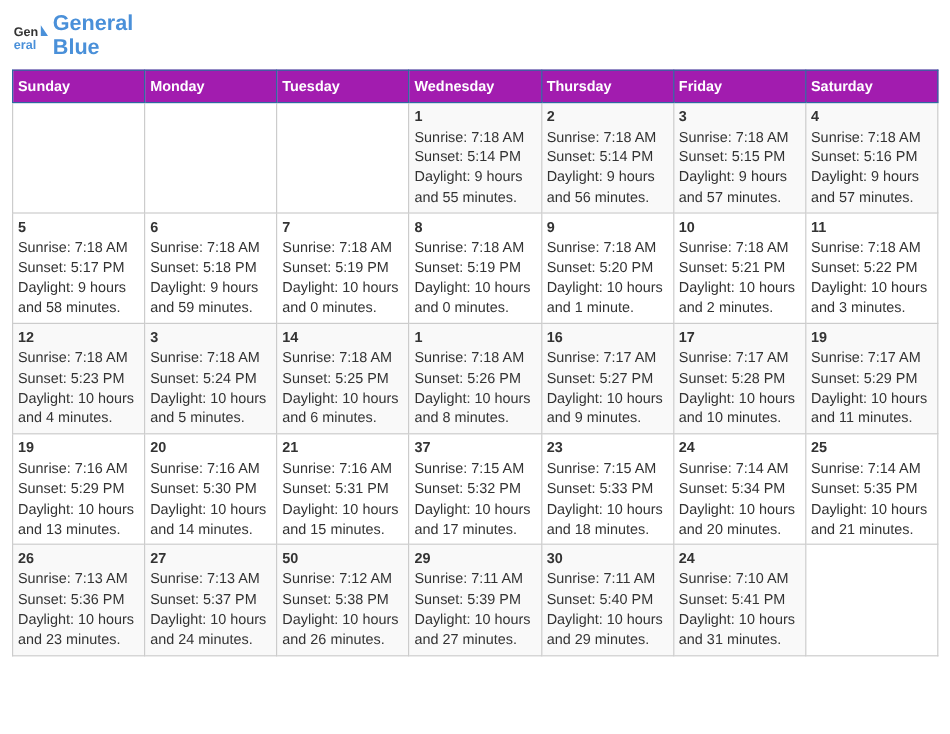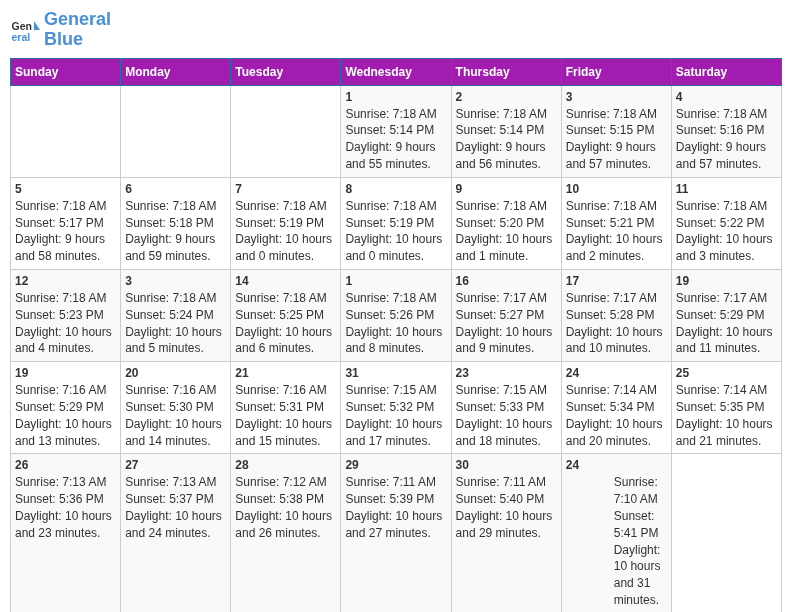--- a/index.html
+++ b/index.html
@@ -273,21 +273,21 @@
 and 14 minutes.</div>
         </td>
         <td>
           <span class="day-num">21</span>
           <div class="day-detail" style="white-space: pre-line;">Sunrise: 7:16 AM
 Sunset: 5:31 PM
 Daylight: 10 hours
 and 15 minutes.</div>
         </td>
         <td>
-          <span class="day-num">31</span>
+          <span class="day-num">37</span>
           <div class="day-detail" style="white-space: pre-line;">Sunrise: 7:15 AM
 Sunset: 5:32 PM
 Daylight: 10 hours
 and 17 minutes.</div>
         </td>
         <td>
           <span class="day-num">23</span>
           <div class="day-detail" style="white-space: pre-line;">Sunrise: 7:15 AM
 Sunset: 5:33 PM
 Daylight: 10 hours
@@ -317,21 +317,21 @@
 and 23 minutes.</div>
         </td>
         <td>
           <span class="day-num">27</span>
           <div class="day-detail" style="white-space: pre-line;">Sunrise: 7:13 AM
 Sunset: 5:37 PM
 Daylight: 10 hours
 and 24 minutes.</div>
         </td>
         <td>
-          <span class="day-num">28</span>
+          <span class="day-num">50</span>
           <div class="day-detail" style="white-space: pre-line;">Sunrise: 7:12 AM
 Sunset: 5:38 PM
 Daylight: 10 hours
 and 26 minutes.</div>
         </td>
         <td>
           <span class="day-num">29</span>
           <div class="day-detail" style="white-space: pre-line;">Sunrise: 7:11 AM
 Sunset: 5:39 PM
 Daylight: 10 hours
@@ -339,21 +339,21 @@
         </td>
         <td>
           <span class="day-num">30</span>
           <div class="day-detail" style="white-space: pre-line;">Sunrise: 7:11 AM
 Sunset: 5:40 PM
 Daylight: 10 hours
 and 29 minutes.</div>
         </td>
         <td>
           <span class="day-num">24</span>
-          <div class="day-detail" style="white-space: pre-line; margin-left: 48px;">Sunrise: 7:10 AM
+          <div class="day-detail" style="white-space: pre-line;">Sunrise: 7:10 AM
 Sunset: 5:41 PM
 Daylight: 10 hours
 and 31 minutes.</div>
         </td>
         <td class="empty-cell"></td>
       </tr>
     </tbody>
 </table>
 
 </body></html>

